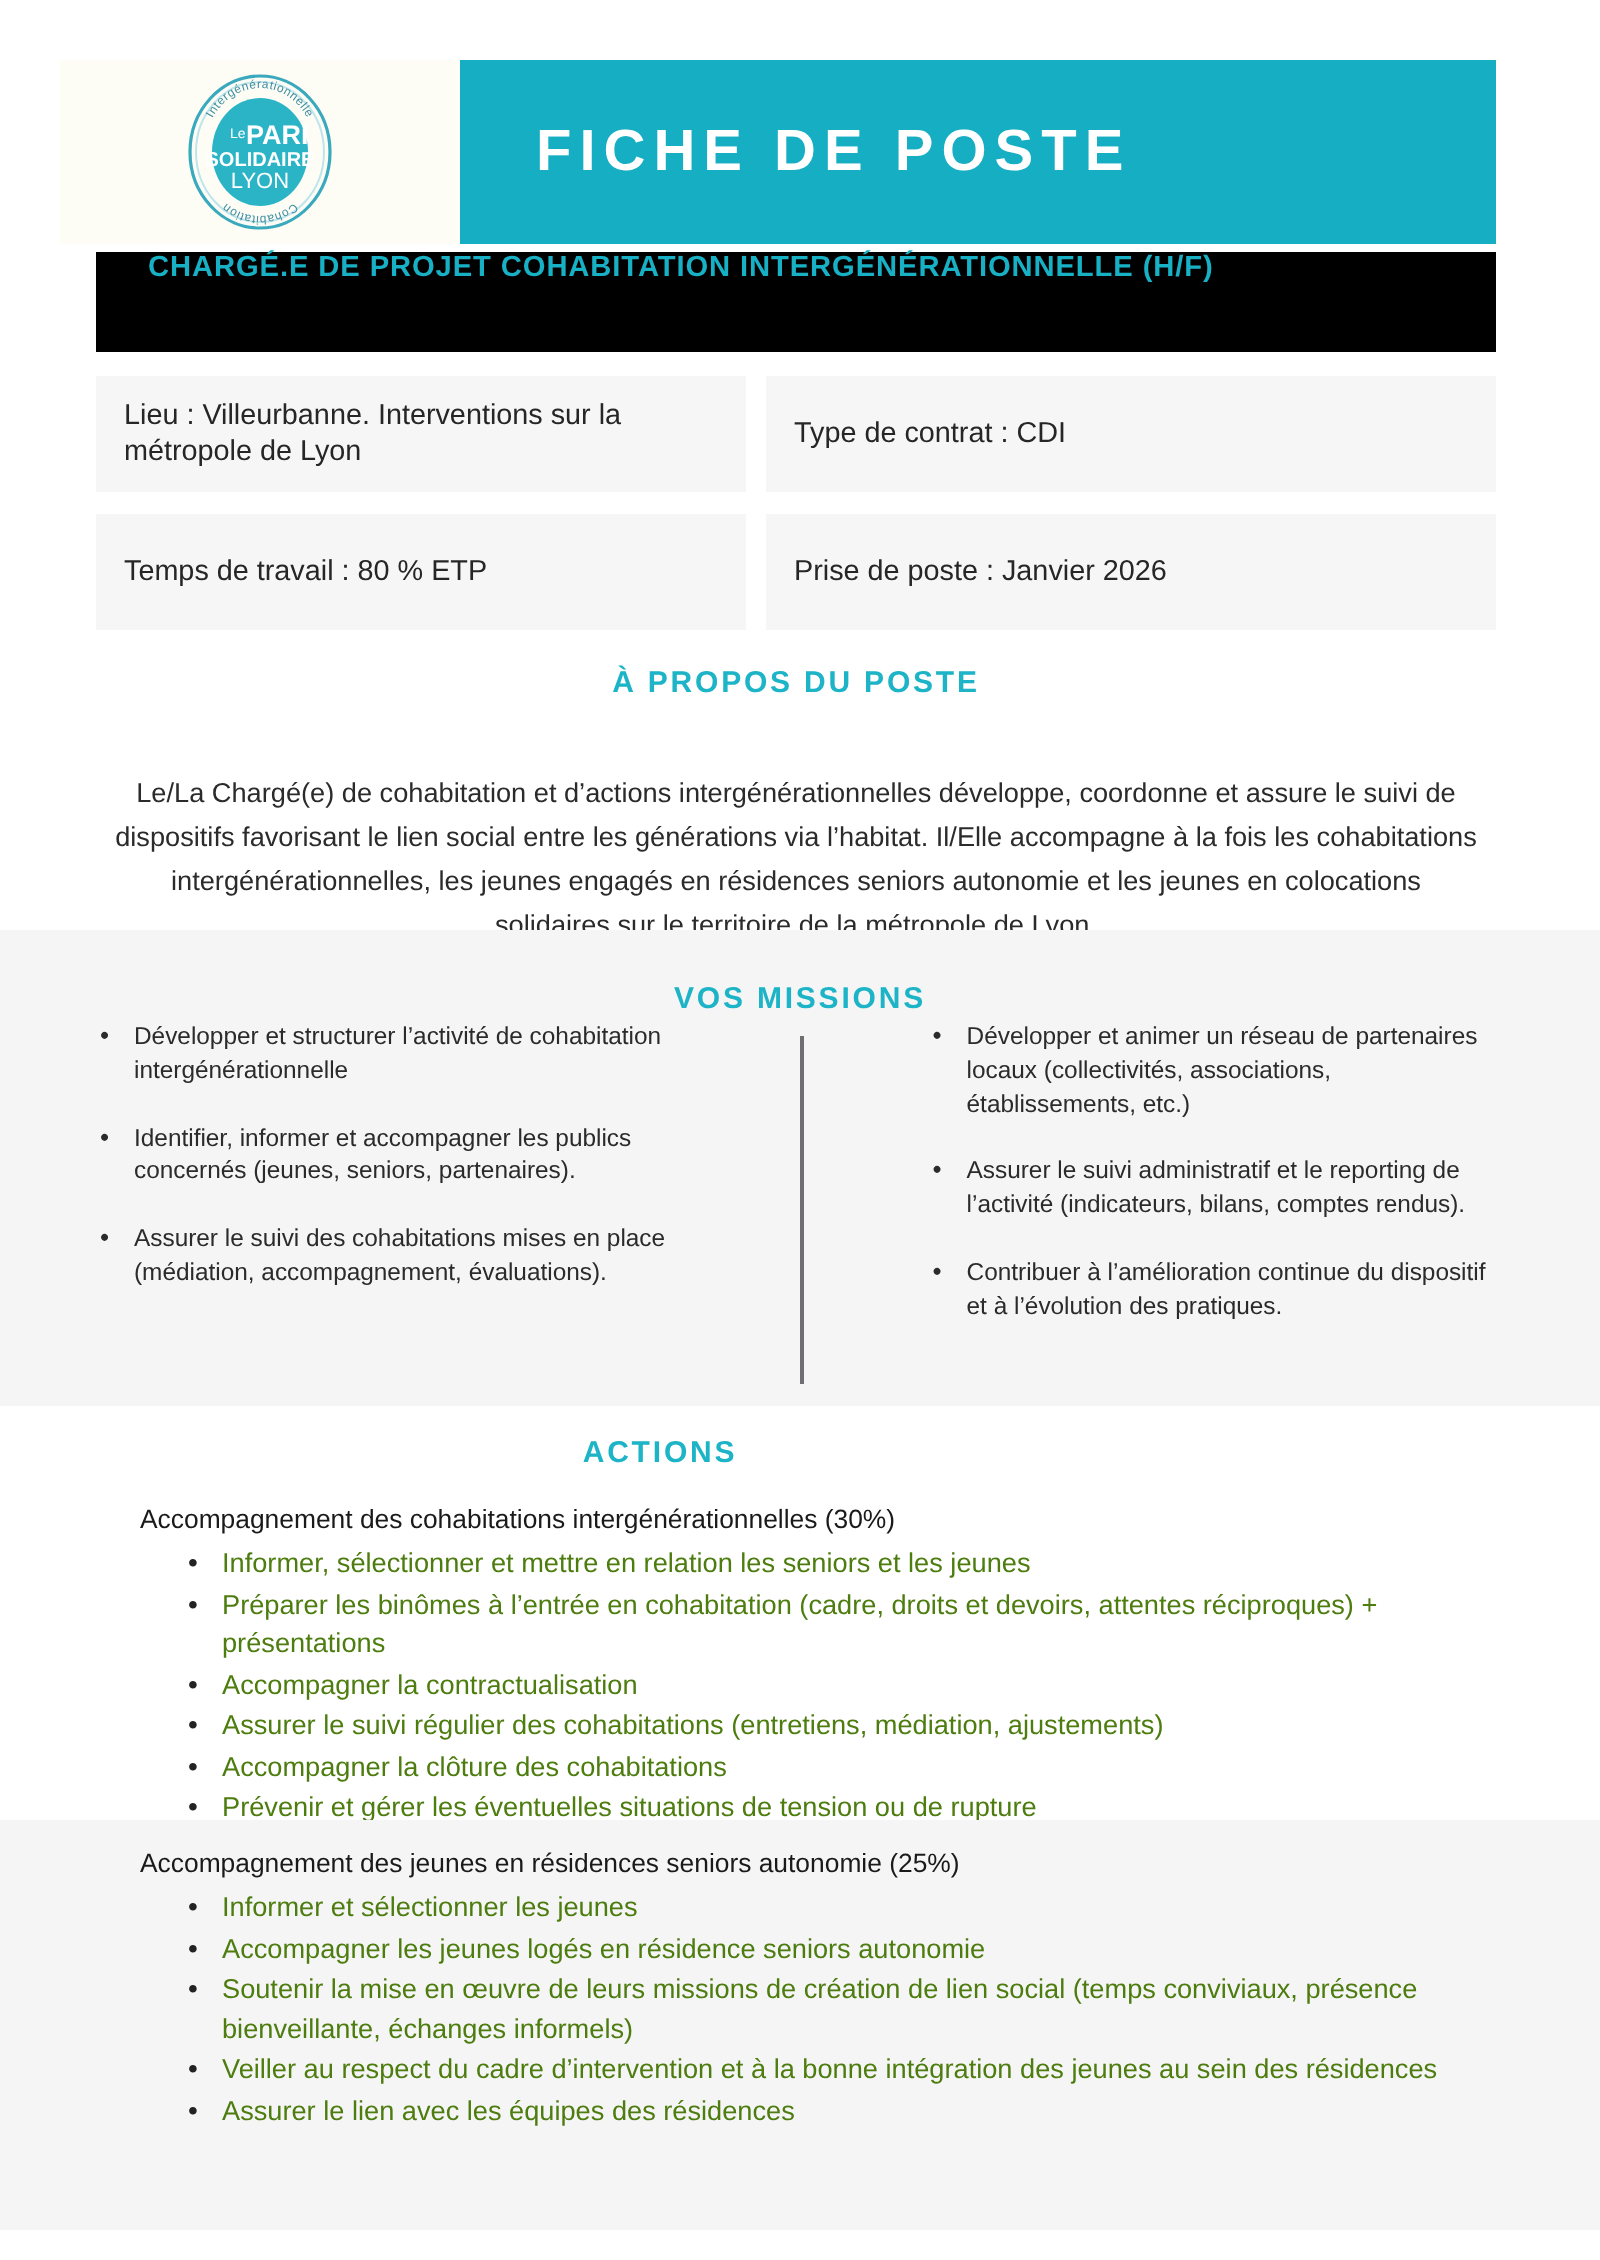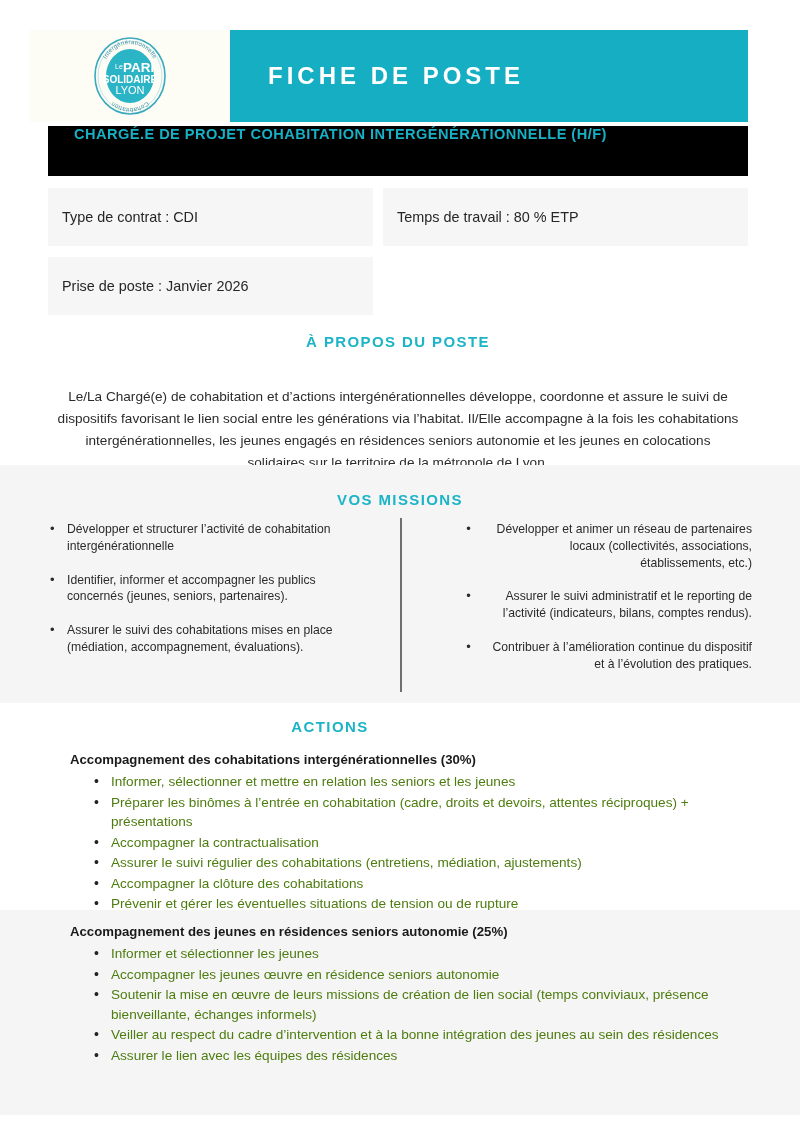--- a/index.html
+++ b/index.html
@@ -46,21 +46,21 @@
 
   .title-bar {
     flex: 1;
     background: #16aec2;
     display: flex;
     align-items: center;
     padding-left: 38px;
   }
   .title-bar .title-text {
     color: #ffffff;
-    font-size: 24px;
+    font-size: 29px;
     font-weight: 700;
     letter-spacing: 4.0px;
   }
 
   
   .subtitle-band {
     position: absolute;
     top: 126px;
     left: 48px;
     width: 700px;
@@ -131,29 +131,29 @@
     top: 465px;
     left: 0;
     width: 800px;
     height: 238px;
     background: #f5f5f5;
   }
   .missions-band .section-heading { padding-top: 26px; }
 
   .missions-cols {
     position: absolute;
-    top: 48px;
+    top: 37px;
     left: 48px;
     width: 704px;
     display: flex;
     gap: 40px;
   }
   .mission-col { width: 352px; padding-top: 8px; }
   .mission-col.left  { padding-right: 22px; }
-  .mission-col.right { padding-left: 45px; text-align: right; }
+  .mission-col.right { padding-left: 45px; }
 
   .divider {
     position: absolute;
     top: 518px;
     left: 400px;
     width: 1.6px;
     height: 174px;
     background: #6d6f72;
   }
 
@@ -201,21 +201,21 @@
   .action-block-2 {
     position: absolute;
     top: 14px;
     left: 70px;
     width: 680px;
   }
 
   .action-title {
     color: #1a1a1a;
     font-size: 13.2px;
-    font-weight: 700;
+    font-weight: 400;
     margin-bottom: 5px;
   }
   ul.action-list { list-style: none; padding-left: 24px; }
   ul.action-list li {
     position: relative;
     padding-left: 17px;
     color: #4d7c0f;
     font-size: 13.6px;
     line-height: 1.44;
     margin-bottom: 1px;
@@ -262,20 +262,23 @@
       <span class="title-text">FICHE DE POSTE</span>
     </div>
   </div>
 
   <div class="subtitle-band">
     <span class="subtitle-text">CHARGÉ.E DE PROJET COHABITATION INTERGÉNÉRATIONNELLE (H/F)</span>
   </div>
 
   <div class="info-grid">
     <div class="info-cell">
+      <span class="info-text">Lieu : Villeurbanne. Interventions sur la métropole de Lyon</span>
+    </div>
+    <div class="info-cell">
       <span class="info-text">Type de contrat : CDI</span>
     </div>
     <div class="info-cell">
       <span class="info-text">Temps de travail : 80 % ETP</span>
     </div>
     <div class="info-cell">
       <span class="info-text">Prise de poste : Janvier 2026</span>
     </div>
   </div>
 
@@ -319,21 +322,21 @@
       <li>Accompagner la clôture des cohabitations</li>
       <li>Prévenir et gérer les éventuelles situations de tension ou de rupture</li>
     </ul>
   </div>
 
   <div class="actions-band-2">
     <div class="action-block-2">
       <div class="action-title">Accompagnement des jeunes en résidences seniors autonomie (25%)</div>
       <ul class="action-list">
         <li>Informer et sélectionner les jeunes</li>
-        <li>Accompagner les jeunes œuvre en résidence seniors autonomie</li>
+        <li>Accompagner les jeunes logés en résidence seniors autonomie</li>
         <li>Soutenir la mise en œuvre de leurs missions de création de lien social (temps conviviaux, présence bienveillante, échanges informels)</li>
         <li>Veiller au respect du cadre d’intervention et à la bonne intégration des jeunes au sein des résidences</li>
         <li>Assurer le lien avec les équipes des résidences</li>
       </ul>
     </div>
   </div>
 
 </div>
 
 </body></html>

